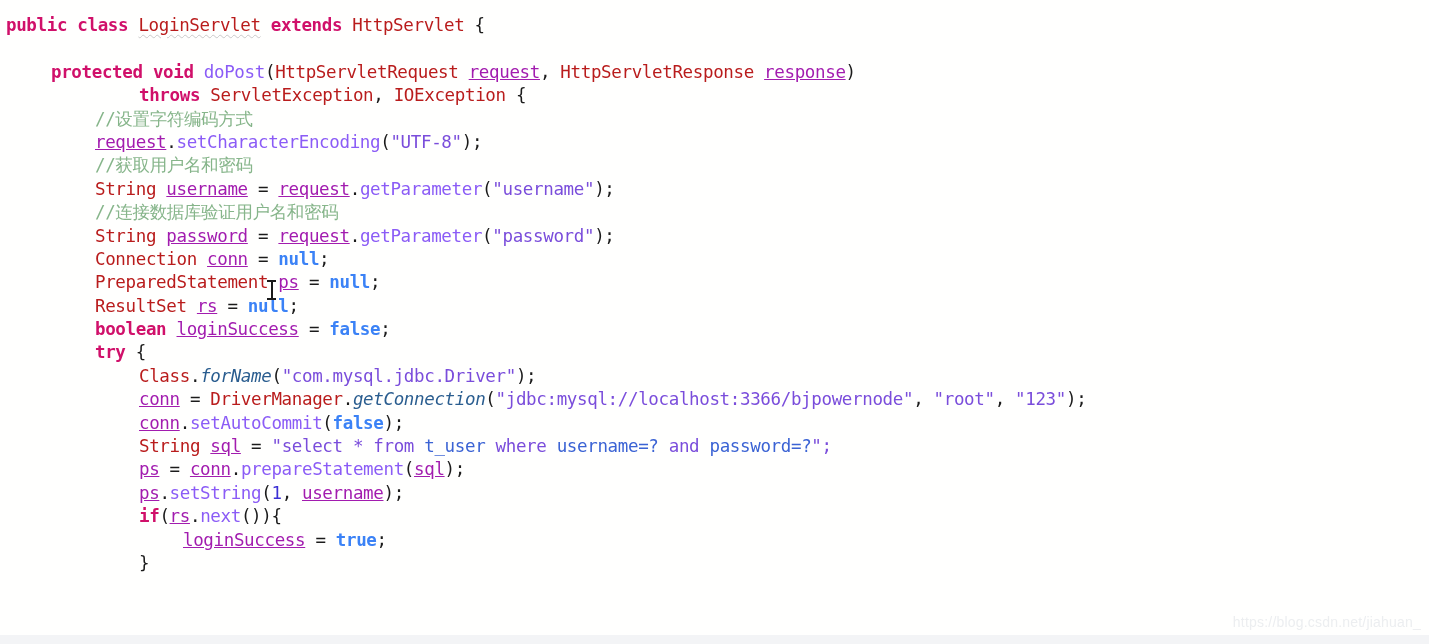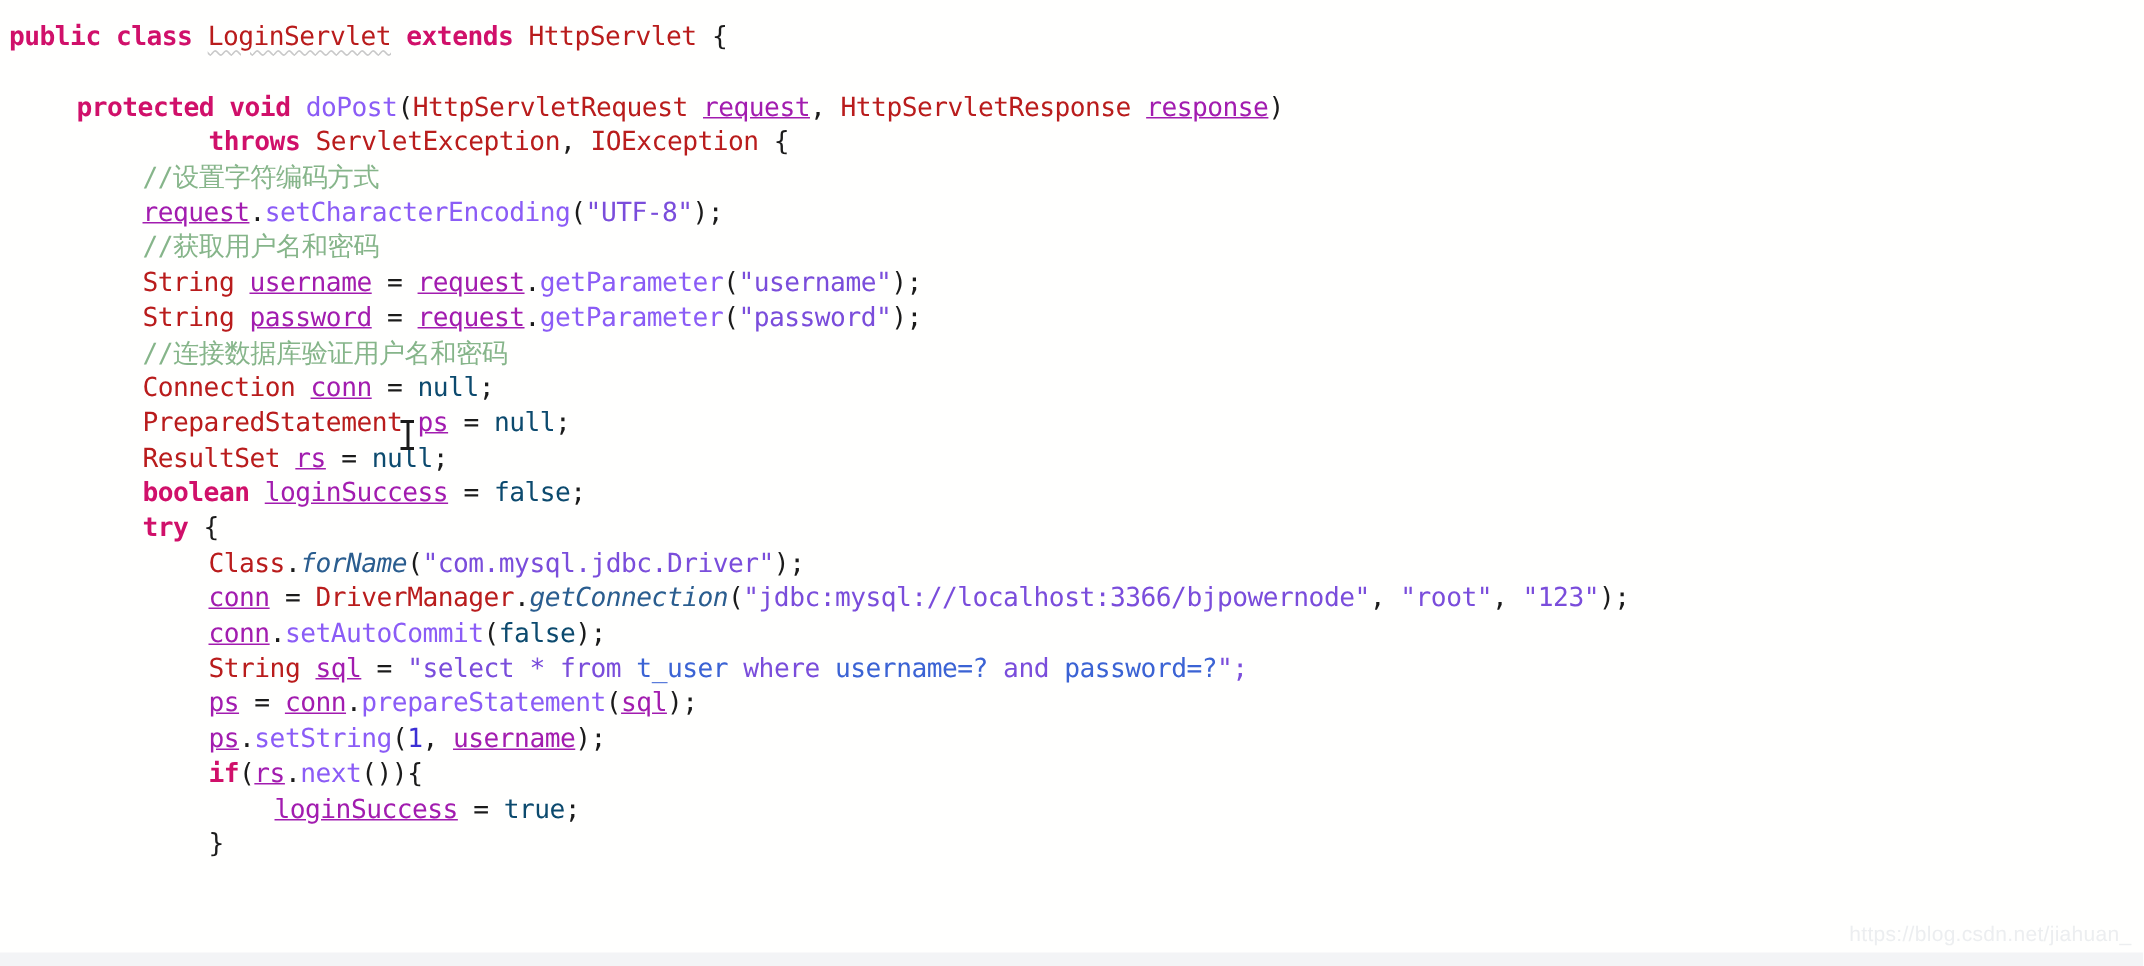--- a/index.html
+++ b/index.html
@@ -40,21 +40,21 @@
   .plain{ color: #1b1b1b; }
   .str  { color: #7a4ddb; }                              
   .num  { color: #3b2fd4; }                              
   .cmt  { color: #86b58a; }                              
   .anno { color: #b5a88f; }                              
   .meth { color: #8b5cf6; }                              
   .methi{ color: #2a5d8f; font-style: italic; }          
   .var  { color: #a21caf; text-decoration: underline; }                              
   .fld  { color: #7a4ddb; }                              
   .sqlid{ color: #3b63d4; }
-  .bool { color: #0c4a6e; font-weight: normal; }           
+  .bool { color: #3b82f6; font-weight: bold; }           
 
   .squiggle {
     text-decoration: underline;
     text-decoration-style: wavy;
     text-decoration-color: #c9c9c9;
     text-decoration-thickness: 1px;
     text-underline-offset: 3px;
   }
 
   
@@ -121,23 +121,23 @@
     <div class="line" style="padding-left:139px"><span class="kw">throws</span> <span class="type">ServletException</span><span class="plain">, </span><span class="type">IOException</span> <span class="plain">{</span></div>
 
     <div class="line" style="padding-left:95px"><span class="cmt">//设置字符编码方式</span></div>
 
     <div class="line" style="padding-left:95px"><span class="var">request</span><span class="plain">.</span><span class="meth">setCharacterEncoding</span><span class="plain">(</span><span class="str">"UTF-8"</span><span class="plain">);</span></div>
 
     <div class="line" style="padding-left:95px"><span class="cmt">//获取用户名和密码</span></div>
 
     <div class="line" style="padding-left:95px"><span class="type">String</span> <span class="var">username</span><span class="plain"> = </span><span class="var">request</span><span class="plain">.</span><span class="meth">getParameter</span><span class="plain">(</span><span class="str">"username"</span><span class="plain">);</span></div>
 
+    <div class="line" style="padding-left:95px"><span class="cmt">//连接数据库验证用户名和密码</span></div>
+
     <div class="line" style="padding-left:95px"><span class="type">String</span> <span class="var">password</span><span class="plain"> = </span><span class="var">request</span><span class="plain">.</span><span class="meth">getParameter</span><span class="plain">(</span><span class="str">"password"</span><span class="plain">);</span></div>
-
-    <div class="line" style="padding-left:95px"><span class="cmt">//连接数据库验证用户名和密码</span></div>
 
     <div class="line" style="padding-left:95px"><span class="type">Connection</span> <span class="var">conn</span><span class="plain"> = </span><span class="bool">null</span><span class="plain">;</span></div>
 
     <div class="line" style="padding-left:95px"><span class="type">PreparedStatement</span> <span class="var">ps</span><span class="plain"> = </span><span class="bool">null</span><span class="plain">;</span></div>
 
     <div class="line" style="padding-left:95px"><span class="type">ResultSet</span> <span class="var">rs</span><span class="plain"> = </span><span class="bool">null</span><span class="plain">;</span></div>
 
     <div class="line" style="padding-left:95px"><span class="kw">boolean</span> <span class="var">loginSuccess</span><span class="plain"> = </span><span class="bool">false</span><span class="plain">;</span></div>
 
     <div class="line" style="padding-left:95px"><span class="kw">try</span><span class="plain"> {</span></div>

